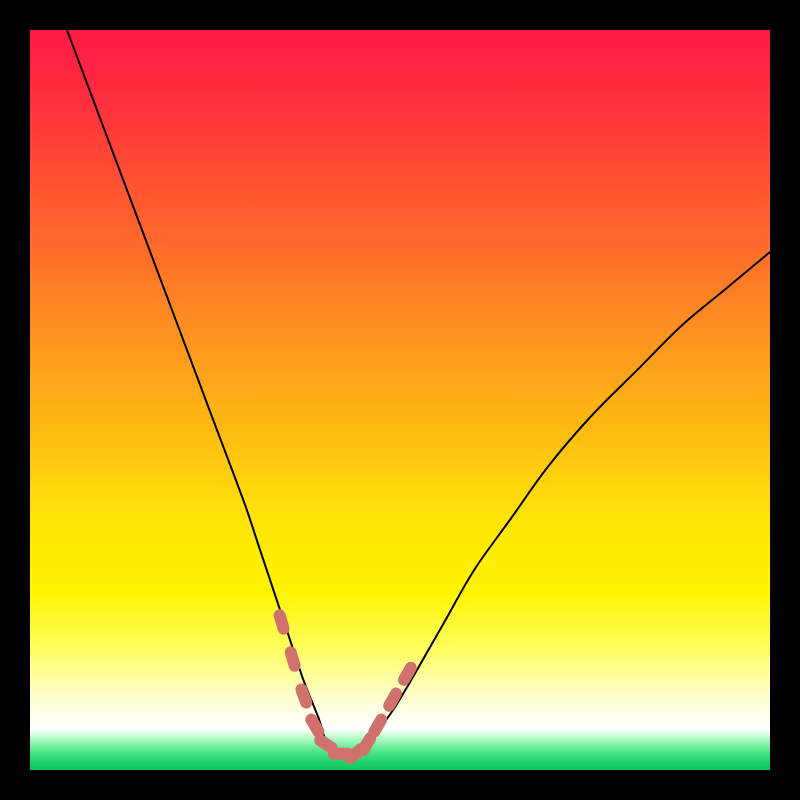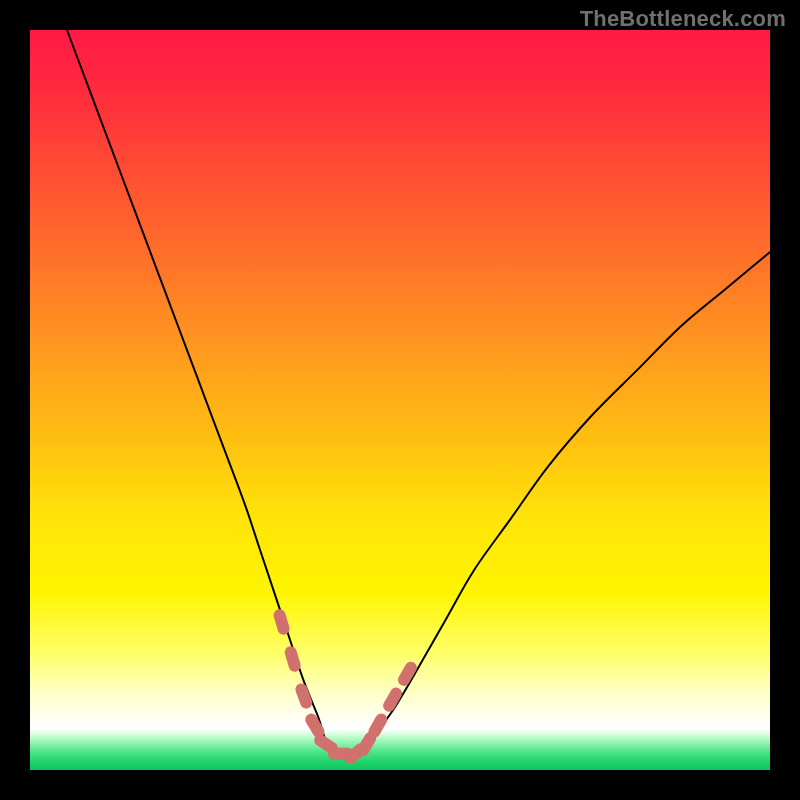--- a/index.html
+++ b/index.html
@@ -53,15 +53,14 @@
         <line x1="320.13" y1="740.29" x2="331.87" y2="747.91" stroke="#d1716e" stroke-width="12" stroke-linecap="round"></line>
         <line x1="333.80" y1="753.72" x2="347.80" y2="753.72" stroke="#d1716e" stroke-width="12" stroke-linecap="round"></line>
         <line x1="350.31" y1="758.30" x2="360.89" y2="749.14" stroke="#d1716e" stroke-width="12" stroke-linecap="round"></line>
         <line x1="363.10" y1="750.10" x2="370.30" y2="738.10" stroke="#d1716e" stroke-width="12" stroke-linecap="round"></line>
         <line x1="374.33" y1="731.68" x2="381.27" y2="719.52" stroke="#d1716e" stroke-width="12" stroke-linecap="round"></line>
         <line x1="389.13" y1="705.78" x2="396.07" y2="693.62" stroke="#d1716e" stroke-width="12" stroke-linecap="round"></line>
         <line x1="410.87" y1="667.72" x2="403.93" y2="679.88" stroke="#d1716e" stroke-width="12" stroke-linecap="round"></line>
       </g>
   </svg>
 
-  <div id="watermark" style="right: 14px; top: 6px; font-size: 22px; color: rgb(112, 112, 112);">TheBottleneck.com</div>
 
 </div>
 
 </body></html>

